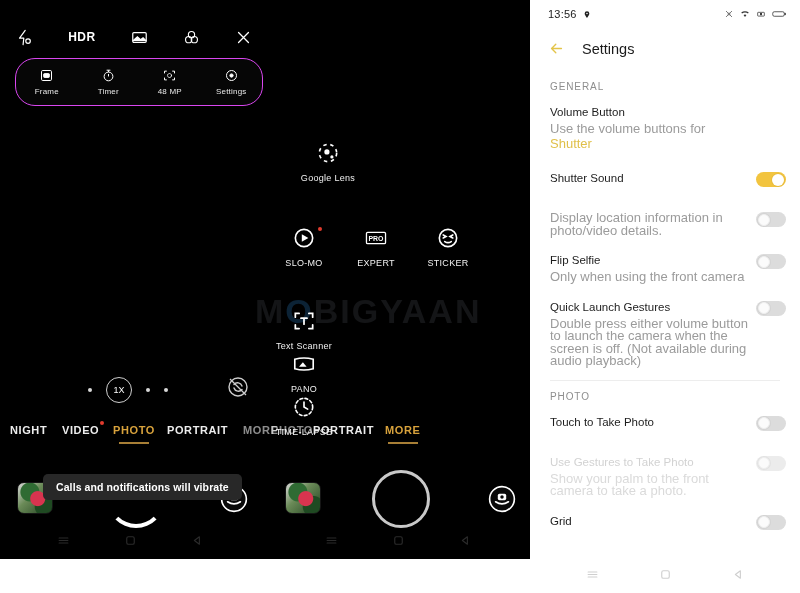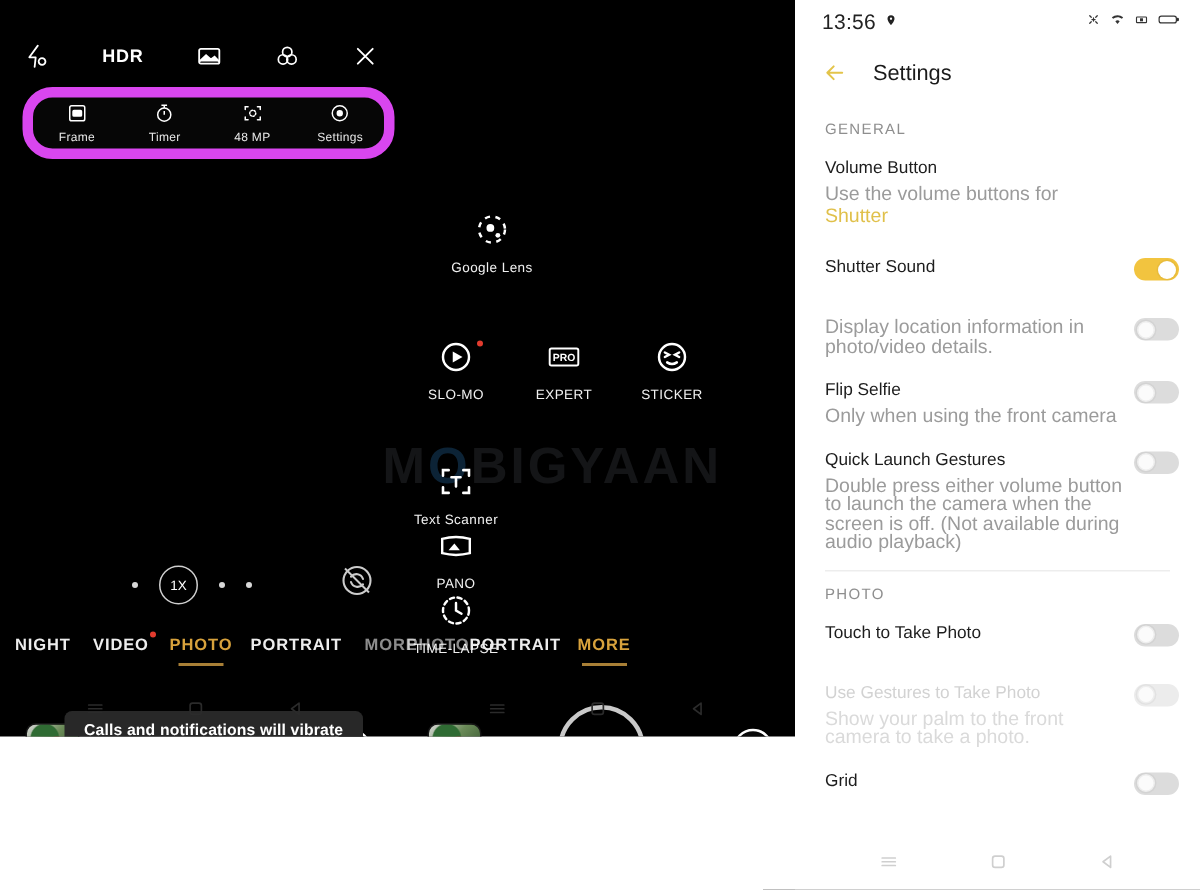--- a/index.html
+++ b/index.html
@@ -7,40 +7,40 @@
     width: 800px; height: 593px;
     background: #ffffff;
     font-family: "Liberation Sans", sans-serif;
     overflow: hidden;
   }
   .screen { position: relative; width: 800px; height: 593px; display: flex; }
 
   
   .camera-panel {
     position: relative;
-    width: 530px; height: 491px;
+    width: 530px; height: 559px;
     background: #000000;
     overflow: hidden;
     padding-left: 48px;
   }
 
   
   .cam-top-row {
     position: absolute; top: 22px; left: 0; width: 268px; height: 30px;
     display: flex; align-items: center; justify-content: space-between;
     padding: 0 16px;
   }
   .cam-top-row .ico { color: #ffffff; display: flex; align-items: center; justify-content: center; }
   .hdr-text { font-size: 12px; font-weight: bold; color:#fff; letter-spacing: .5px; }
 
   
   .cam-submenu {
     position: absolute; top: 58px; left: 15px;
     width: 248px; height: 48px;
-    border: 7px solid #d946ef; border-radius: 20px;
+    border: 1px solid #d946ef; border-radius: 20px;
     background: #060606;
     display: flex; align-items: center; justify-content: space-around;
   }
   .sub-item { display: flex; flex-direction: column; align-items: center; gap: 4px; width: 58px; }
   .sub-item .lbl { font-size: 8px; color: #e8e8e8; letter-spacing: .2px; }
 
   
   .watermark {
     position: absolute; left: 255px; top: 292px;
     font-size: 34px; font-weight: bold; letter-spacing: 2px;
@@ -123,21 +123,21 @@
   
   .settings-panel {
     position: relative; width: 270px; height: 593px;
     background: #ffffff; overflow: hidden;
   }
   .status-bar {
     height: 28px; display: flex; align-items: center;
     justify-content: space-between; padding: 0 14px 0 18px;
   }
   .sb-left { display: flex; align-items: center; gap: 6px; }
-  .sb-time { font-size: 14px; color: #222; letter-spacing: .2px; }
+  .sb-time { font-size: 11px; color: #222; letter-spacing: .2px; }
   .sb-right { display: flex; align-items: center; gap: 6px; }
 
   .set-header { display: flex; align-items: center; gap: 17px; padding: 12px 0 14px 18px; }
   .back-arrow { color: #e3c44a; display: flex; }
   .set-title { font-size: 14.5px; color: #1b1b1b; }
 
   .sec-label {
     font-size: 10px; color: #8e8e8e; letter-spacing: .9px;
     padding: 10px 0 9px 20px;
   }

